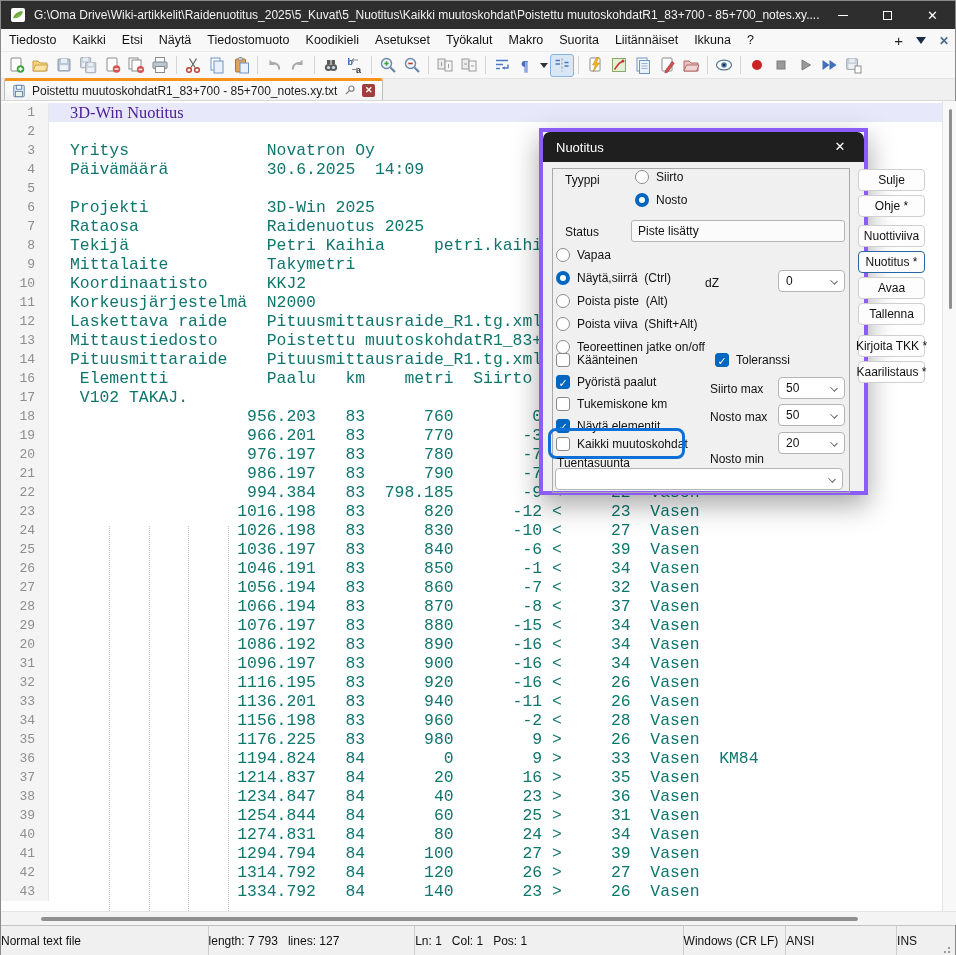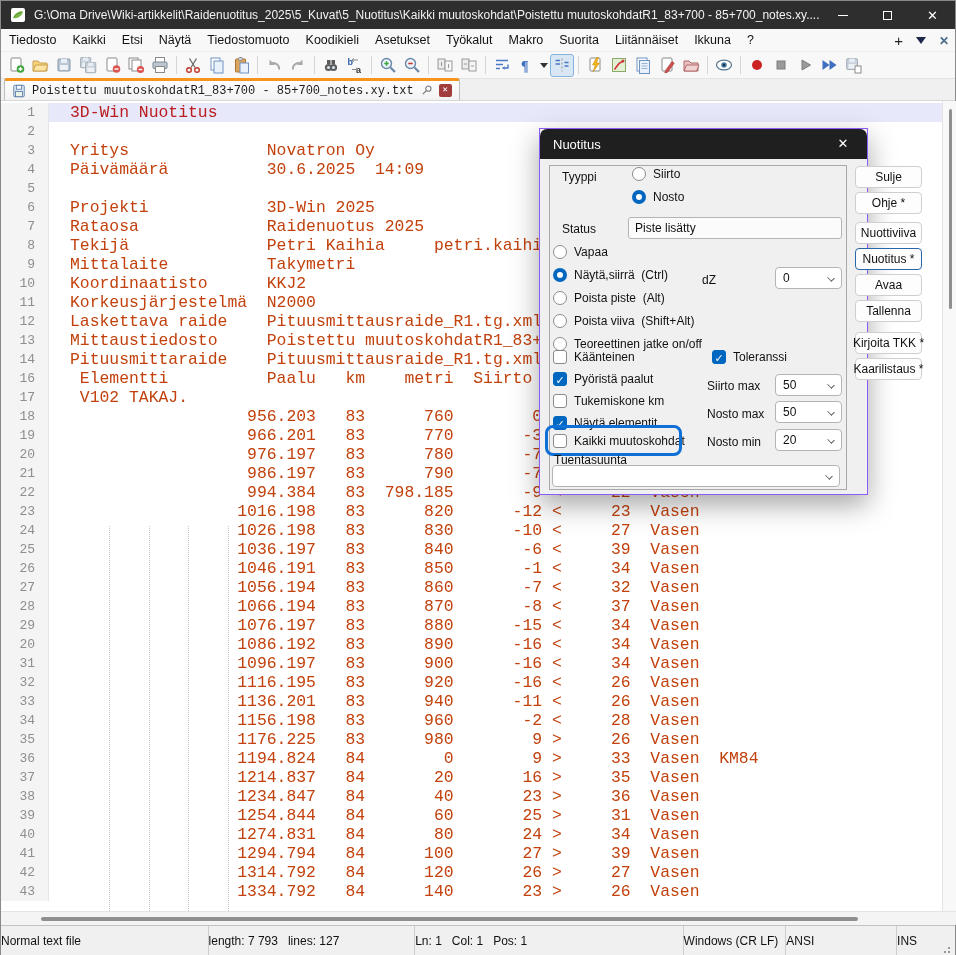--- a/index.html
+++ b/index.html
@@ -27,55 +27,55 @@
   
   #toolbar { position:absolute; left:0; top:51px; width:100%; height:27px; background:#f8f8f8; display:flex; align-items:center; padding-left:3px; border-bottom:1px solid #e3e3e3; }
   .tbtn { width:24px; height:23px; display:flex; align-items:center; justify-content:center; border:1px solid transparent; border-radius:3px; }
   .tbtn.pressed { background:#d9e7f5; border-color:#86b3dd; }
   .tbtn svg { width:18px; height:18px; }
   .tb-sep { width:1px; height:18px; background:#d5d5d5; margin:0 4px; }
   .caret { width:0; height:0; border-left:4px solid transparent; border-right:4px solid transparent; border-top:5px solid #333; }
   .tbtn.caret-btn { width:12px; }
 
   
-  #tabbar { position:absolute; left:0; top:78px; width:100%; height:22px; background:#f0f0f0; border-bottom:1px solid #d8d8d8; display:flex; align-items:flex-end;font-family:Liberation Mono, monospace; }
+  #tabbar { position:absolute; left:0; top:78px; width:100%; height:22px; background:#f0f0f0; border-bottom:1px solid #d8d8d8; display:flex; align-items:flex-end; }
   #tab { display:flex; align-items:center; gap:6px; height:22px; margin-left:3px; padding:0 7px; background:linear-gradient(#fefefe,#f2f2f2); border:1px solid #bdbdbd; border-bottom:none; border-top:3px solid #f7941d; border-radius:3px 3px 0 0; }
   #tab .tab-label { font-size:12px; color:#1c1c1c; white-space:nowrap; }
   #tab svg.tab-doc { width:14px; height:14px; }
   #tab svg.pin { width:13px; height:13px; }
   .tab-close { width:13px; height:13px; background:#a23d3d; border-radius:2px; color:#fff; font-size:9px; line-height:13px; text-align:center; font-weight:bold; }
 
   
   #editor { position:absolute; left:0; top:100px; width:941px; height:810px; background:#fff; overflow:hidden; }
   #lines { position:absolute; left:0; top:2px; width:100%; }
   .line { display:flex; height:19px; }
   .ln { width:48px; flex:0 0 48px; background:#f4f4f4; border-right:1px solid #e6e6e6; color:#8e8e8e; font:13px/19px "Liberation Mono", monospace; text-align:right; padding-right:13px; }
-  .code { flex:1; font:16.4px/19px "Liberation Mono", monospace; color:#c2410c; white-space:pre; padding-left:21px; }
+  .code { flex:1; font:16.4px/19px "Liberation Mono", monospace; color:#0f766e; white-space:pre; padding-left:21px; }
   .line.current .code { background:#e8e8fb; }
-  .line.navy .code { color:#b91c1c; }
+  .line.navy .code { color:#4c1d95;font-family:Liberation Serif, serif; }
   .guide { position:absolute; top:425px; height:485px; border-left:1px dotted #c3c3c3; }
 
   
   #vscroll { position:absolute; left:941px; top:100px; width:15px; height:810px; background:#f8f8f8; border-left:1px solid #e4e4e4; }
   #vthumb { position:absolute; left:6px; top:8px; width:3px; height:200px; background:#8f8f8f; border-radius:2px; }
   #hscroll { position:absolute; left:0; top:910px; width:956px; height:14px; background:#f4f4f4; border-top:1px solid #e4e4e4; }
   #hthumb { position:absolute; left:40px; top:5px; width:817px; height:4px; background:#8f8f8f; border-radius:2px; }
 
   
   #status-top-line { position:absolute; left:0; top:924px; width:100%; height:1px; background:#c2c2c2; }
   #statusbar { position:absolute; left:0; top:925px; width:100%; height:30px; background:#f0f0f0; display:flex; font-size:12px; color:#111; }
   .seg { display:flex; align-items:center; white-space:pre; border-left:1px solid #cdcdcd; height:100%; }
   .seg:first-child { border-left:none; }
   .grip { position:absolute; right:2px; bottom:2px; width:10px; height:10px;
           background:radial-gradient(circle at 2px 8px,#9a9a9a 1px,transparent 1.5px),
                      radial-gradient(circle at 6px 8px,#9a9a9a 1px,transparent 1.5px),
                      radial-gradient(circle at 6px 4px,#9a9a9a 1px,transparent 1.5px); }
 
   
-  #dialog { position:absolute; left:538px; top:127px; width:329px; height:367px; background:#f0f0f0; border:1px solid #8b5cf6; border-radius:0; box-shadow:0 10px 26px rgba(0,0,0,.35); z-index:10; }
+  #dialog { position:absolute; left:538px; top:127px; width:329px; height:367px; background:#f0f0f0; border:4px solid #8b5cf6; border-radius:0; box-shadow:0 10px 26px rgba(0,0,0,.35); z-index:10; }
   #dlg-title { position:absolute; left:0; top:0; width:100%; height:30px; background:#1f1f1f; border-radius:7px 7px 0 0; display:flex; align-items:center; }
   #dlg-title .t { color:#fff; font-size:13px; margin-left:13px; }
   #dlg-close { position:absolute; right:10px; top:5px; width:28px; height:20px; color:#fff; font-size:13px; text-align:center; line-height:20px; }
   .dlg-frame { position:absolute; left:9px; top:36px; width:298px; height:325px; border:1px solid #a9a9a9; }
   .lbl { position:absolute; font-size:12px; color:#111; white-space:pre; }
   .opt { position:absolute; display:flex; align-items:center; gap:7px; font-size:12px; color:#111; white-space:pre; }
   .radio { width:14px; height:14px; border-radius:50%; background:#fff; border:1px solid #8a8a8a; flex:0 0 14px; }
   .radio.sel { border:4.5px solid #0067c0; }
   .cb { width:14px; height:14px; border-radius:3px; background:#fff; border:1px solid #8a8a8a; flex:0 0 14px; text-align:center; }
   .cb.on { background:#0067c0; border-color:#0067c0; color:#fff; font-size:11px; line-height:14px; }
@@ -636,21 +636,21 @@
     <span class="lbl" style="left:167px;top:250px">Siirto max</span>
     <div class="combo" style="left:235px;top:245px">
         <span>50</span>
         <span class="chev"></span>
       </div>
     <span class="lbl" style="left:167px;top:278px">Nosto max</span>
     <div class="combo" style="left:235px;top:272px">
         <span>50</span>
         <span class="chev"></span>
       </div>
-    <span class="lbl" style="left:167px;top:306px">Nosto min</span>
+    <span class="lbl" style="left:167px;top:320px">Nosto min</span>
     <div class="combo" style="left:235px;top:300px">
         <span>20</span>
         <span class="chev"></span>
       </div>
 
     <span class="lbl" style="left:14px;top:324px">Tuentasuunta</span>
     <div class="combo wide">
         <span></span>
         <span class="chev"></span>
       </div>

